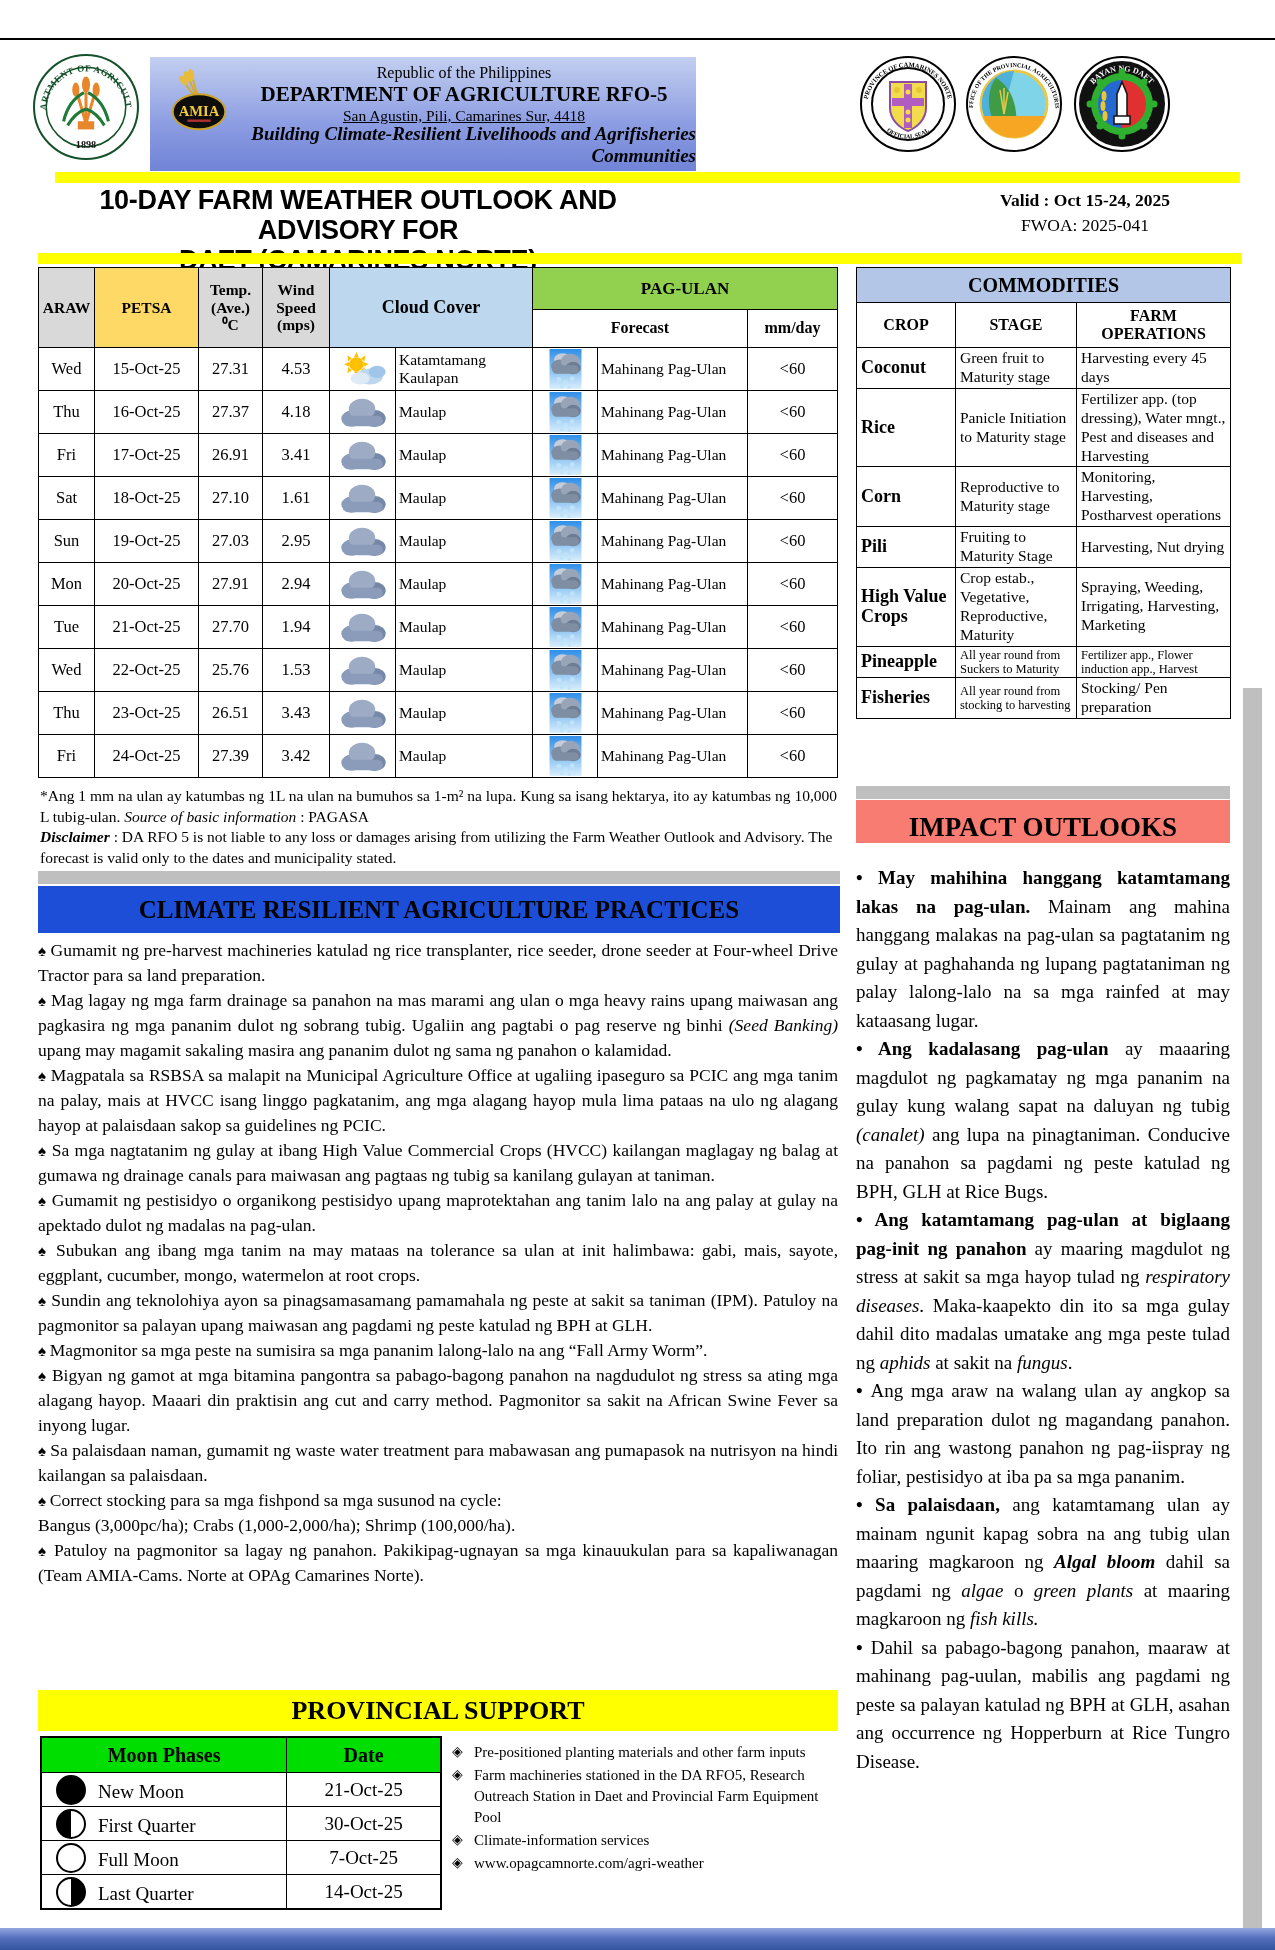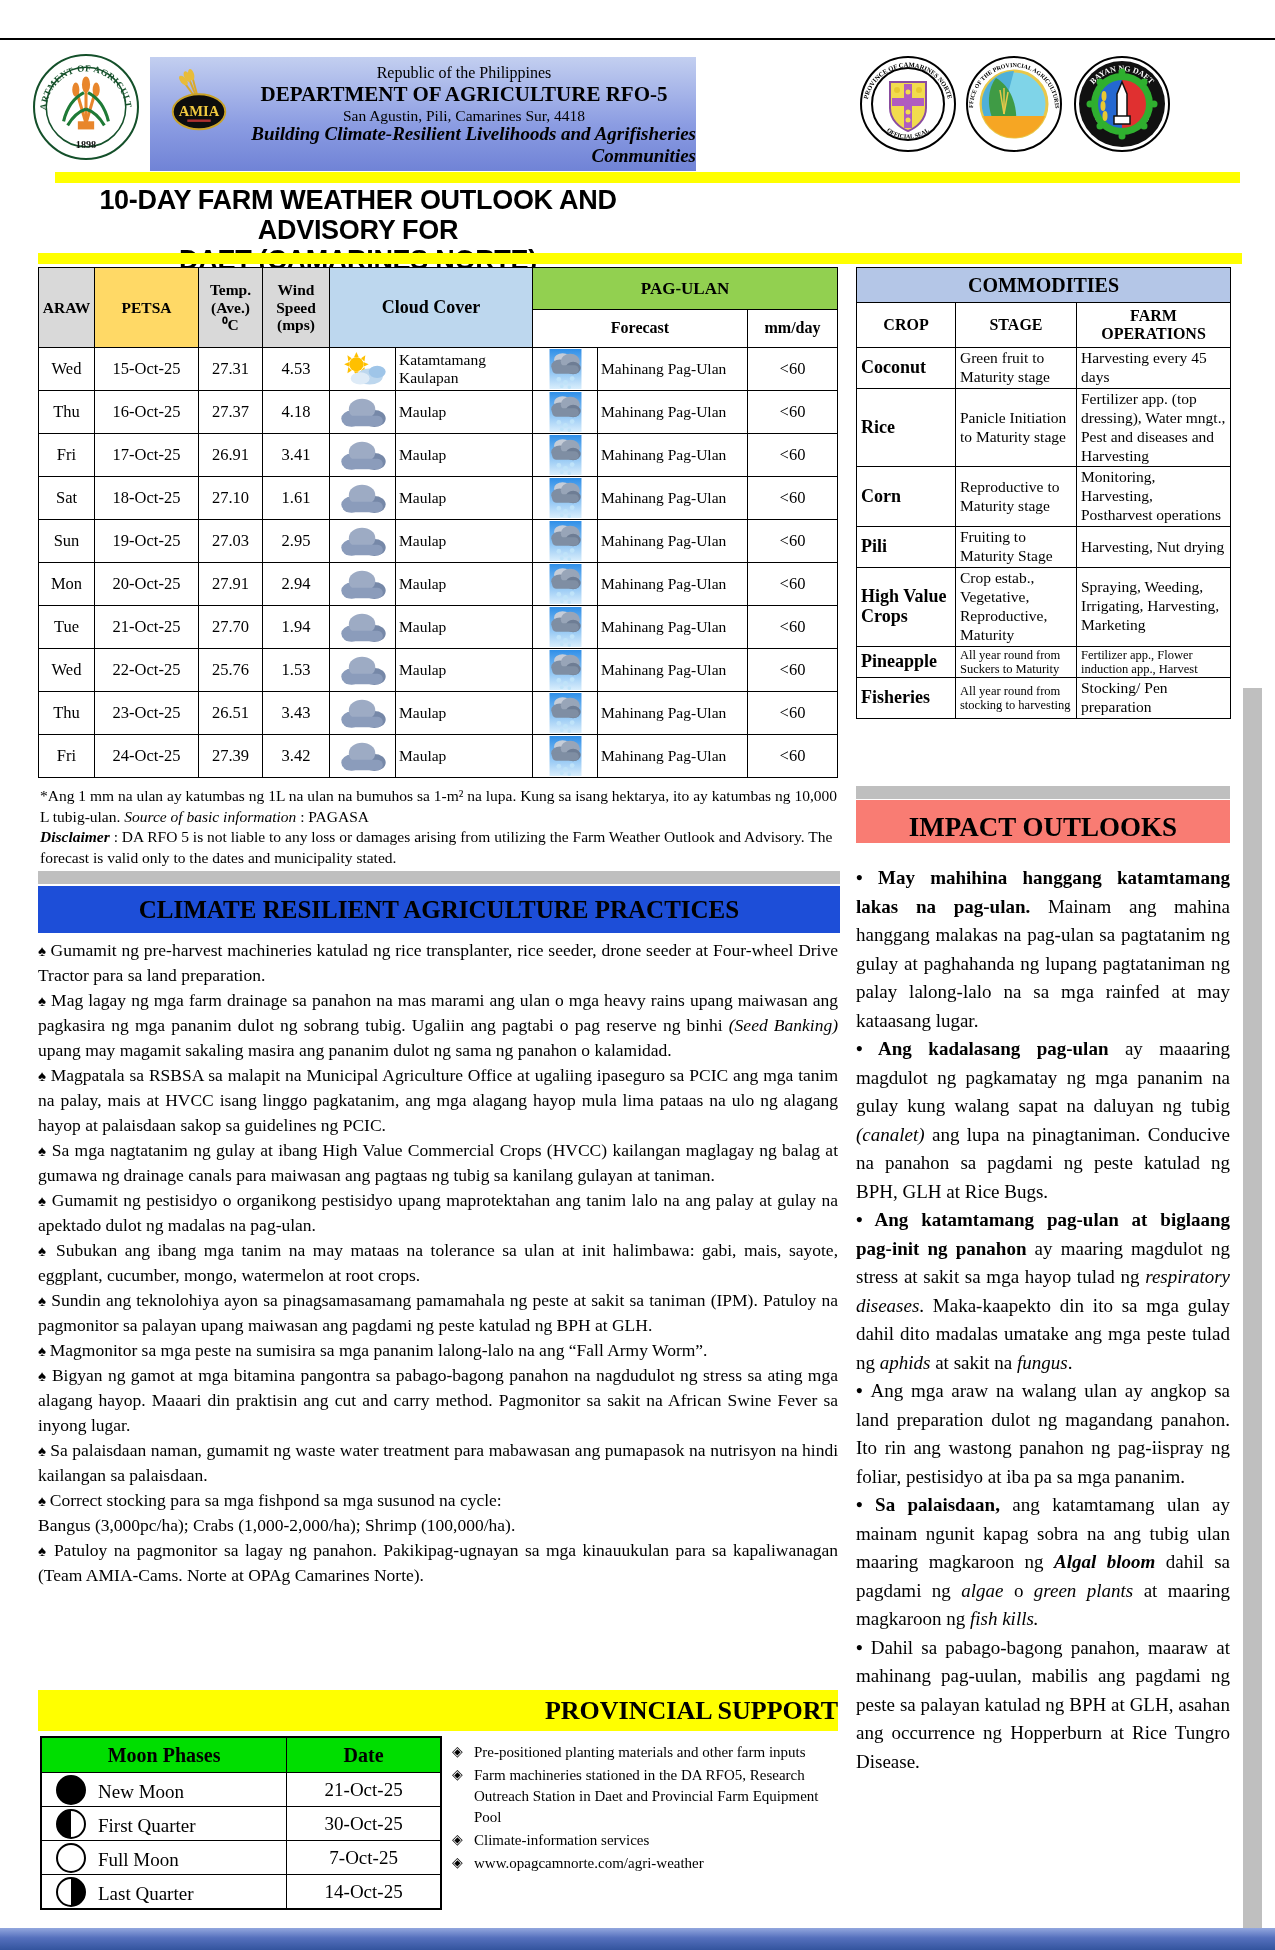--- a/index.html
+++ b/index.html
@@ -8,21 +8,21 @@
   .topline{position:absolute;left:0;top:38px;width:1275px;height:2px;background:#000;}
 
   
   .da-seal{position:absolute;left:33px;top:54px;width:106px;height:106px;}
   .hbanner{position:absolute;left:150px;top:57px;width:546px;height:114px;
            background:linear-gradient(180deg,#c3cff0 0%,#8b9ce2 60%,#7083d6 100%);}
   .amia{position:absolute;left:12px;top:6px;width:74px;height:74px;}
   .hb-text{position:absolute;left:84px;right:2px;top:6px;text-align:center;line-height:1.2;}
   .hb-rep{font-size:16px;}
   .hb-dept{font-size:21px;font-weight:bold;}
-  .hb-addr{font-size:15.5px;}
+  .hb-addr{font-size:15.5px;text-decoration:underline;}
   .hb-motto{position:absolute;left:0;right:0;bottom:4px;text-align:right;
             font-size:19px;font-weight:bold;font-style:italic;}
   .seal{position:absolute;top:56px;width:96px;height:96px;}
   .seal1{left:860px;} .seal2{left:966px;} .seal3{left:1074px;}
 
   .ybar1{position:absolute;left:55px;top:172px;width:1185px;height:11px;background:#ffff00;}
   .ybar2{position:absolute;left:38px;top:253px;width:1204px;height:11px;background:#ffff00;}
 
   .titleblock{position:absolute;left:38px;top:186px;width:640px;text-align:center;
               font-family:"Liberation Sans",sans-serif;font-weight:bold;letter-spacing:-0.3px;}
@@ -74,21 +74,21 @@
   .spade{font-size:15px;}
 
   .banner-red{position:absolute;left:856px;top:800px;width:374px;height:43px;background:#f97c73;
               text-align:center;line-height:55px;font-size:27px;font-weight:bold;}
   .impact{position:absolute;left:856px;top:864px;width:374px;font-size:19px;line-height:1.5;
           text-align:justify;max-height:1058px;overflow:hidden;}
   .impact .para{margin:0;}
   .ib{font-weight:bold;}
 
   .banner-yellow{position:absolute;left:38px;top:1690px;width:800px;height:41px;background:#ffff00;
-                 text-align:right;line-height:41px;font-size:26px;font-weight:bold;}
+                 text-align:center;line-height:41px;font-size:26px;font-weight:bold;}
   .moon{position:absolute;left:40px;top:1736px;width:402px;border:2.5px solid #000;}
   .moon th,.moon td{border:1.7px solid #000;padding:0 6px;}
   .moon th{background:#00de00;font-size:20px;font-weight:bold;height:34px;}
   .moon td{font-size:19px;height:33px;}
   .moon td.mdate{text-align:center;}
   .moon-icon{display:inline-block;width:26px;height:26px;border:2px solid #000;border-radius:50%;
              vertical-align:-7px;margin:0 12px 0 8px;}
   .new-moon-icon{background:#000;}
   .full-moon-icon{background:#fff;}
   .first-quarter-icon{background:linear-gradient(90deg,#000 50%,#fff 50%);}
@@ -272,20 +272,24 @@
     <polygon points="48,26 53,38 53,66 43,66 43,38" fill="#fff" stroke="#111" stroke-width="1.5"></polygon>
     <rect x="40" y="60" width="16" height="8" fill="#fff" stroke="#111" stroke-width="1.5"></rect>
   </svg>
 
   <div class="ybar1"></div>
 
   <div class="titleblock">
     <div class="t1">10-DAY FARM WEATHER OUTLOOK AND ADVISORY FOR</div>
     <div class="t2">DAET (CAMARINES NORTE)</div>
   </div>
+  <div class="validblock">
+    <div class="valid">Valid : Oct 15-24, 2025</div>
+    <div class="fwoa">FWOA: 2025-041</div>
+  </div>
 
   <div class="ybar2"></div>
 
   <table class="wx">
     <colgroup>
       <col style="width:56px">
         <col style="width:104px">
         <col style="width:64px">
         <col style="width:67px">
       <col style="width:66px">

